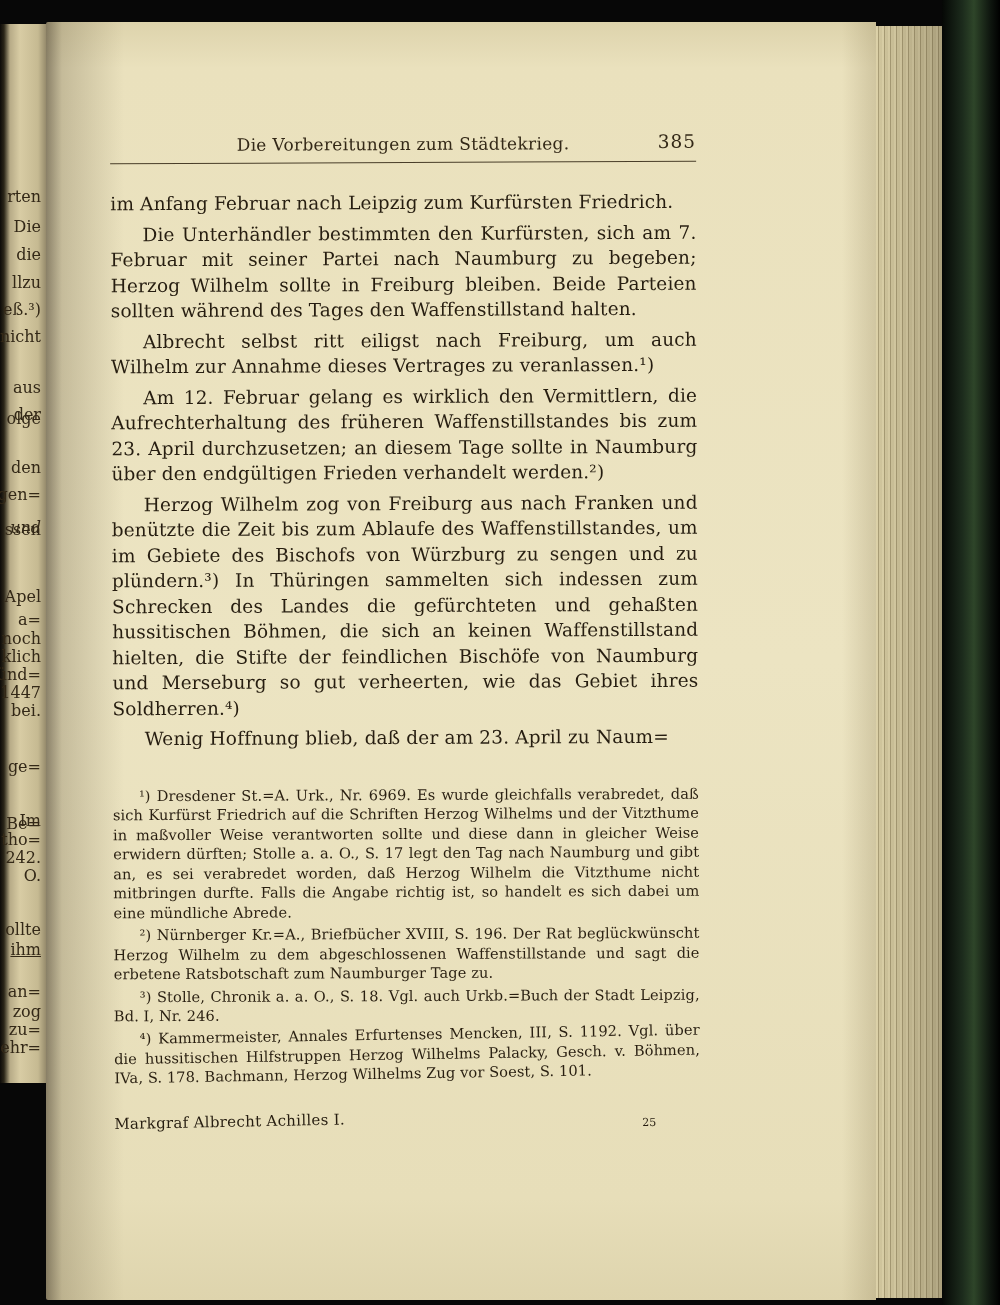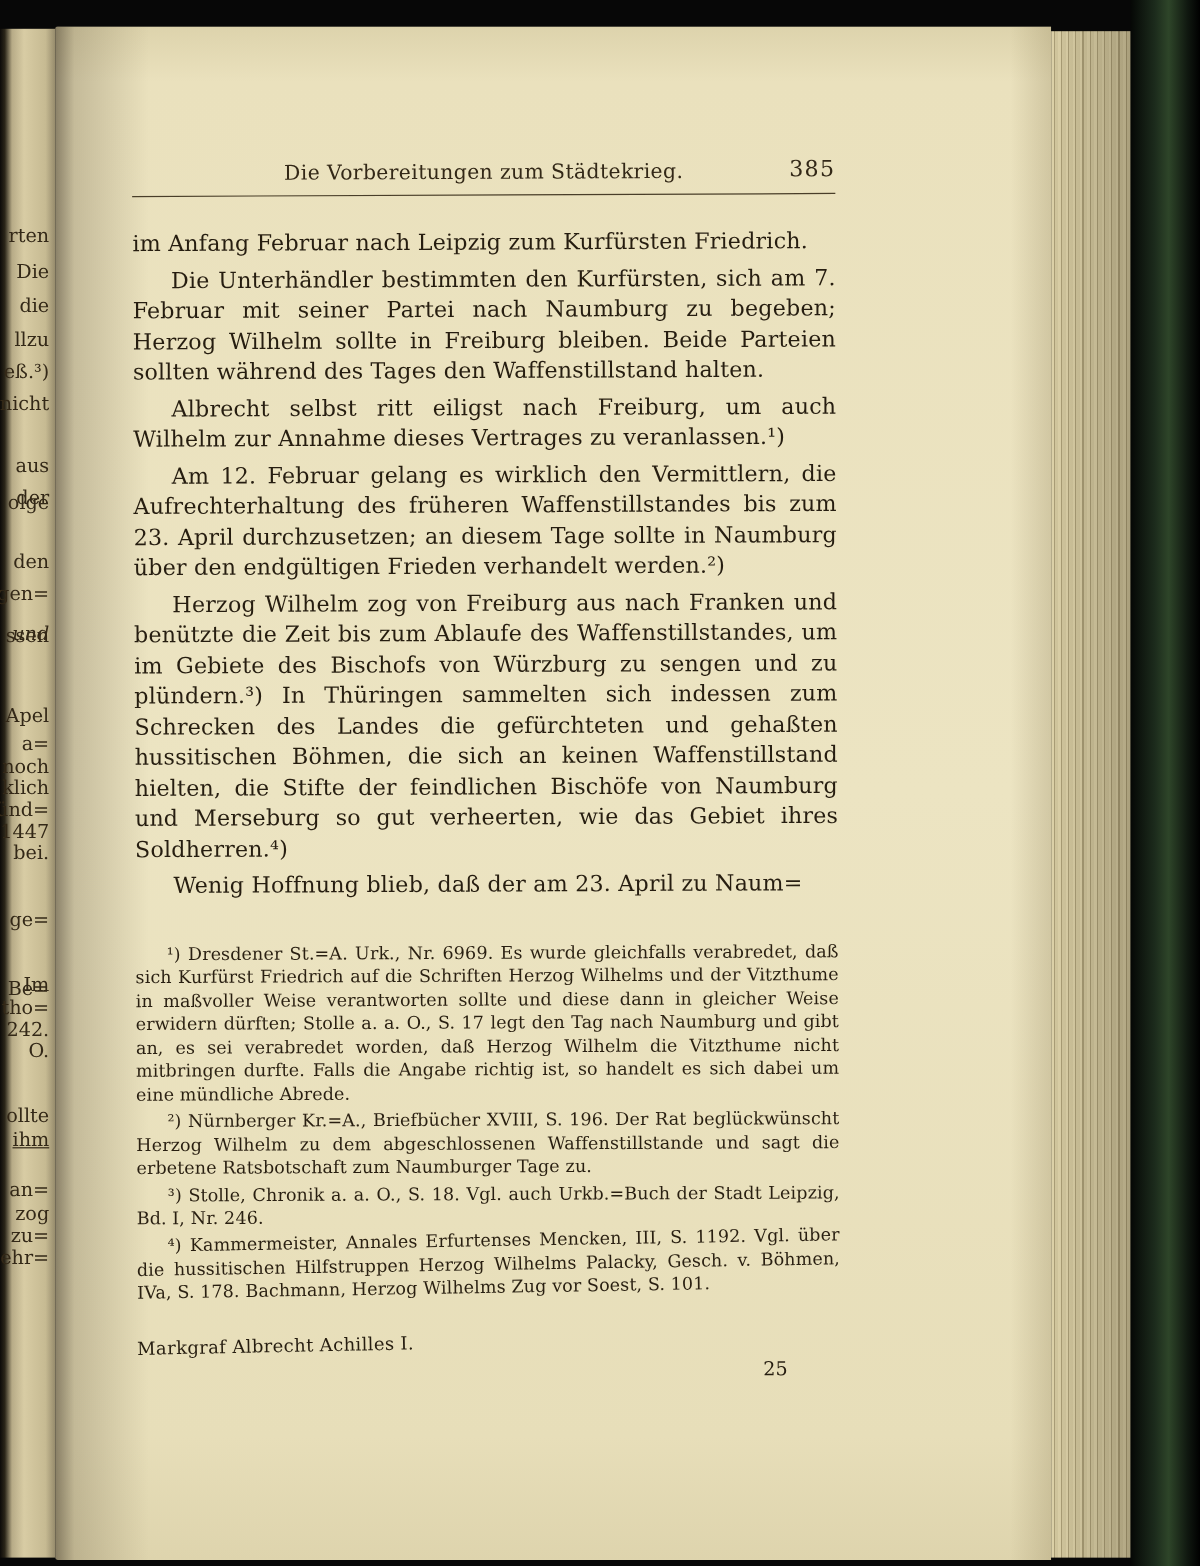--- a/index.html
+++ b/index.html
@@ -7,21 +7,21 @@
   body {
     position:relative;
     background:#070707;
     font-family:"DejaVu Serif", serif;
     overflow:hidden;
   }
   .book { position:absolute; inset:0; }
 
   
   .facing-strip {
-    position:absolute; left:0; top:24px; width:46px; height:1274px;
+    position:absolute; left:0; top:24px; width:46px; height:1059px;
     background:linear-gradient(90deg,#0c0a08 0px,#2b2619 4px,#b7ab87 10px,#d8cca4 20px,#c6ba92 38px,#968b6c 46px);
     overflow:hidden;
   }
   .frag {
     position:absolute; right:5px;
     font-size:16px; line-height:18px; color:#30261733;
     color:#332817; white-space:nowrap;
   }
 
   
@@ -55,21 +55,21 @@
   .footnotes { margin-top:34px; }
   .footnote {
     font-size:14.6px; line-height:19.5px; text-align:justify; text-indent:26px;
     letter-spacing:.1px; hyphens:auto; -webkit-hyphens:auto; color:#291f11;
   }
   .footnote + .footnote { margin-top:3px; }
   .tilt { transform:rotate(-0.7deg); transform-origin:0 50%; }
 
   .page-footer { position:relative; margin-top:26px; height:26px; font-size:15px; }
   .sig { display:inline-block; transform:rotate(-0.9deg); letter-spacing:.3px; }
-  .sheet { position:absolute; right:44px; top:20px; font-size:16px; }
+  .sheet { position:absolute; right:44px; top:5px; font-size:11px; }
 
   
   .fore-edge {
     position:absolute; left:876px; top:26px; width:68px; height:1272px;
     background:
       linear-gradient(90deg, rgba(64,54,34,0) 0%, rgba(64,54,34,.28) 100%),
       repeating-linear-gradient(90deg, #dcd1a8 0px 2px, #a99d76 2px 3px, #d2c79e 3px 6px);
   }
   
   .binding {

